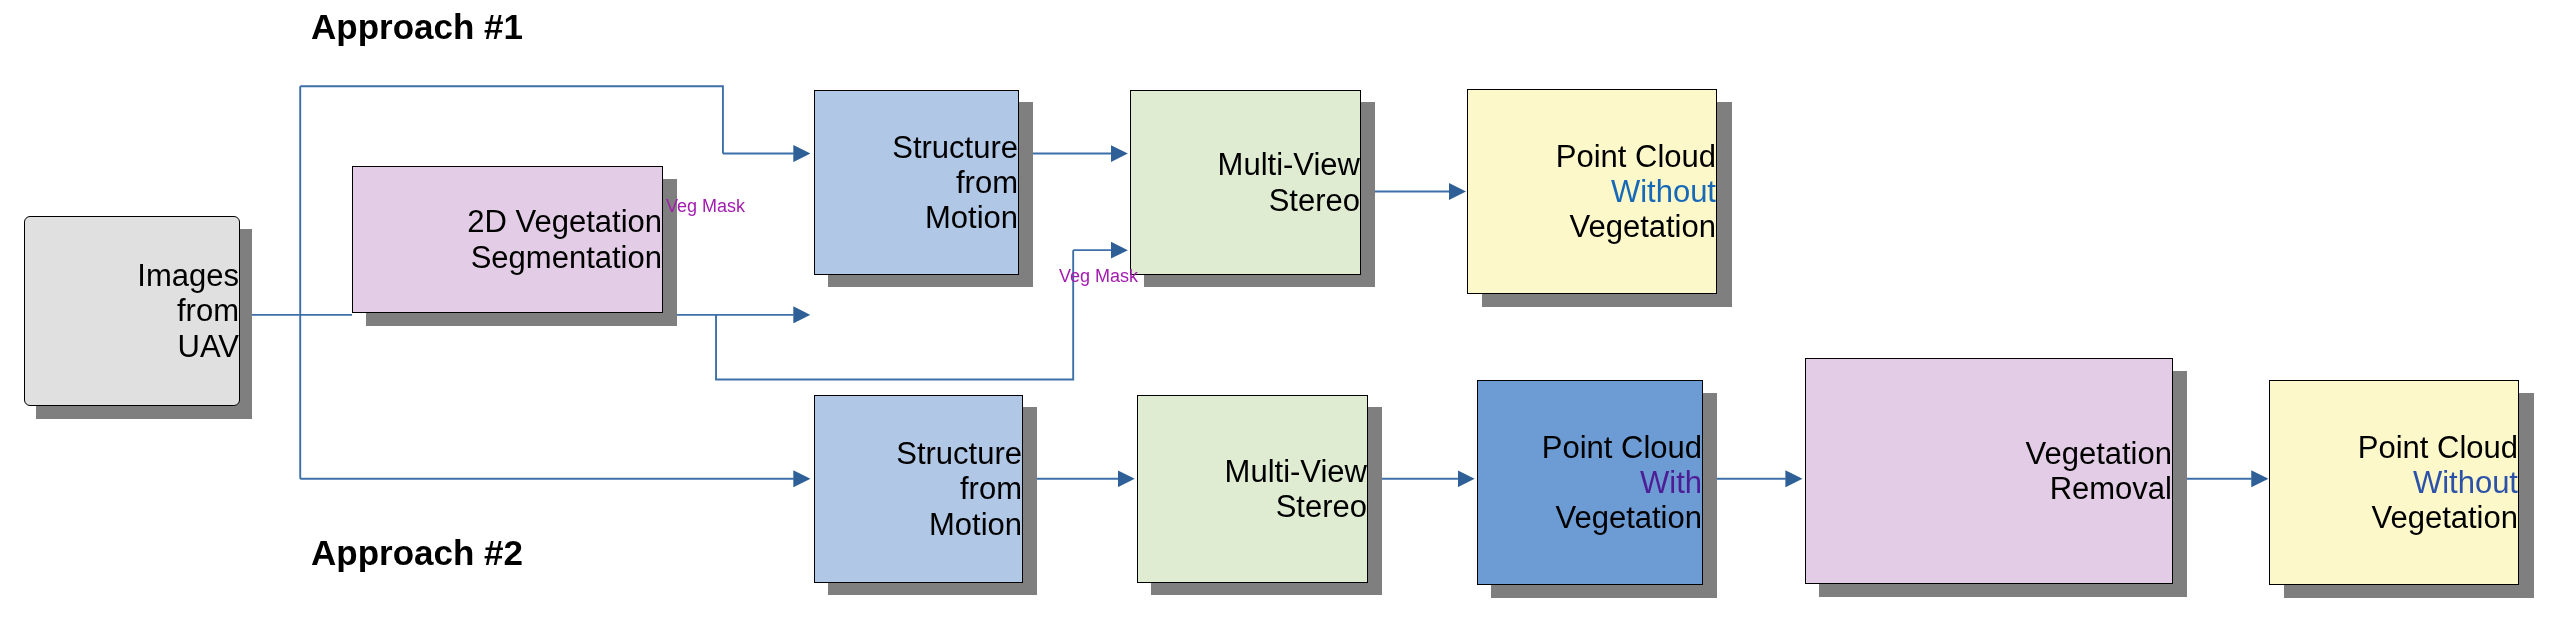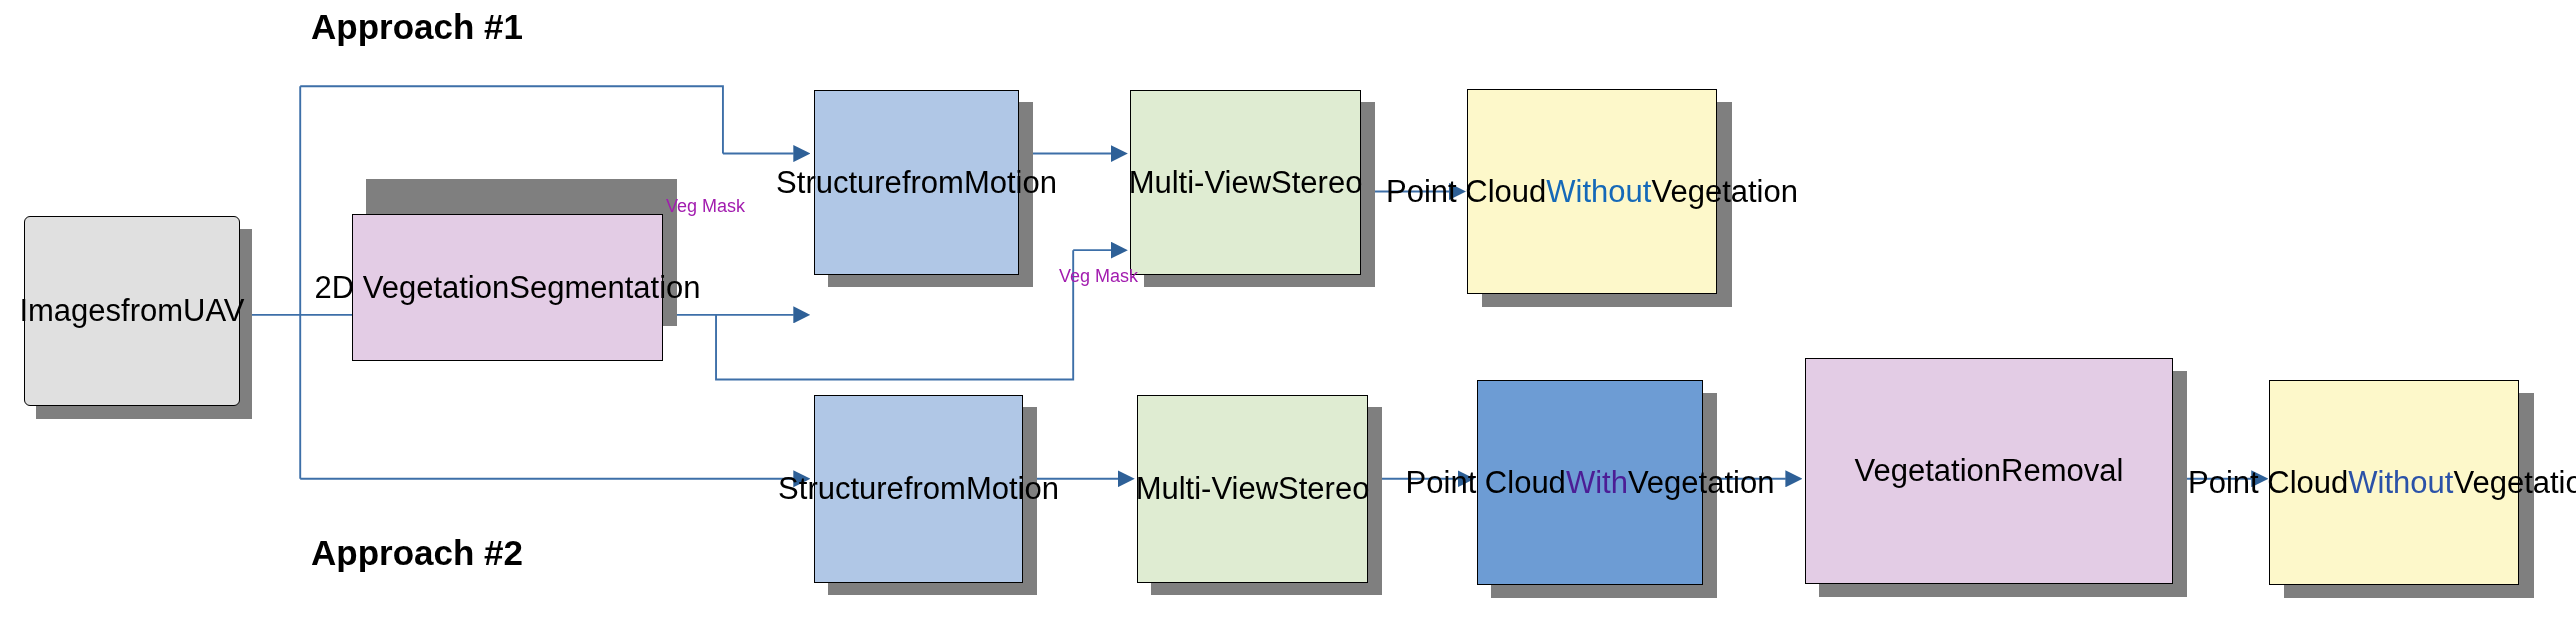--- a/index.html
+++ b/index.html
@@ -16,22 +16,22 @@
     font-family: "Liberation Sans", sans-serif;
     overflow: hidden;
   }
 
   
   .node {
     position: absolute;
     box-sizing: border-box;
     border: 1.7px solid #000000;
     display: flex;
-    flex-direction: row;
-    align-items: center;
+    flex-direction: column;
+    align-items: flex-end;
     justify-content: center;
     text-align: center;
     color: #000000;
     line-height: 1.13;
     z-index: 3;
   }
   .node .ln { display: block; white-space: nowrap; }
 
   .shadow {
     position: absolute;
@@ -139,21 +139,21 @@
   <div class="shadow" style="left:1491px; top:393px; width:226px; height:205px;"></div>
   <div class="shadow" style="left:1819px; top:371px; width:368px; height:226px;"></div>
   <div class="shadow" style="left:2284px; top:393px; width:250px; height:205px;"></div>
 
   <div class="node" style="left:24px; top:216px; width:216px; height:190px; background:#e0e0e0; font-size:31px;border-radius:6px;">
     <span class="ln">Images</span>
     <span class="ln">from</span>
     <span class="ln">UAV</span>
   </div>
 
-  <div class="node" style="left:352px; top:166px; width:311px; height:147px; background:#e3cce5; font-size:31px;margin-top:48px;">
+  <div class="node" style="left:352px; top:166px; width:311px; height:147px; background:#e3cce5; font-size:31px;">
     <span class="ln">2D Vegetation</span>
     <span class="ln">Segmentation</span>
   </div>
 
   <div class="node" style="left:814px; top:90px; width:205px; height:185px; background:#b0c7e6; font-size:31px;">
     <span class="ln">Structure</span>
     <span class="ln">from</span>
     <span class="ln">Motion</span>
   </div>
 

